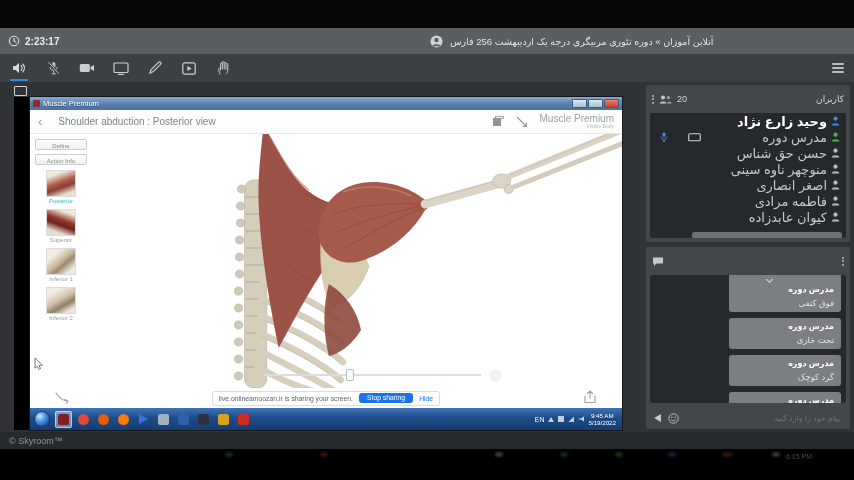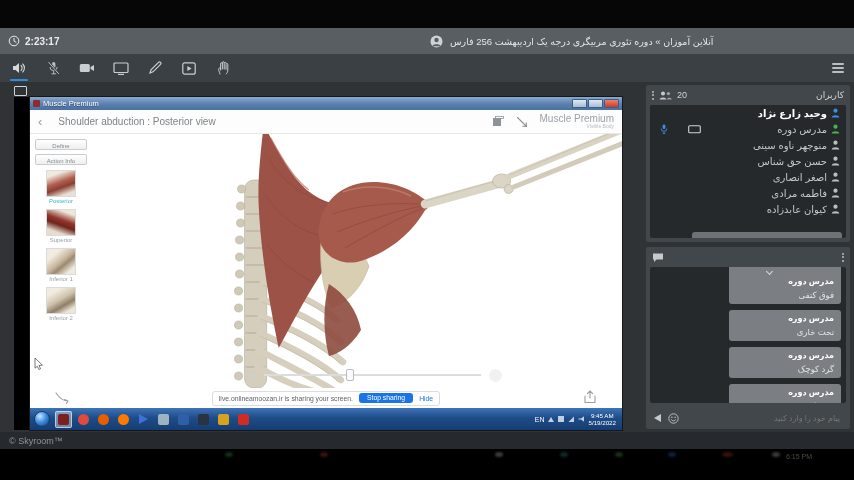--- a/index.html
+++ b/index.html
@@ -74,29 +74,29 @@
   .tray-lang{font-size:7px;}
   .tray-glyph{width:6px;height:6px;background:#dce8f5;opacity:.85;}
   .tray-glyph.tri{width:0;height:0;background:none;border-left:3px solid transparent;border-right:3px solid transparent;border-bottom:5px solid #dce8f5;}
   .tray-clock{font-size:6.2px;line-height:1.2;text-align:center;}
   .cursor{position:absolute;left:34px;top:275px;}
   
   .side{position:absolute;left:642px;top:0;width:212px;height:350px;padding:3px 4px;display:flex;flex-direction:column;gap:5px;}
   .panel{background:#42474b;border-radius:2px;display:flex;flex-direction:column;overflow:hidden;}
   .panel.users{height:157px;}
   .panel.chat{flex:1;}
-  .panel-hdr{height:20px;display:flex;align-items:center;padding:0 6px;gap:5px;color:#c6cacd;flex:0 0 auto;}
+  .panel-hdr{height:28px;display:flex;align-items:center;padding:0 6px;gap:5px;color:#c6cacd;flex:0 0 auto;}
   .kebab{display:flex;flex-direction:column;gap:1.5px;}
   .kebab i{width:2px;height:2px;border-radius:50%;background:#b9bec2;display:block;}
   .p-count{font-size:9px;color:#cfd3d6;}
   .p-title{margin-left:auto;font-size:9px;color:#d4d7da;}
   .panel-body{flex:1;background:#26292c;margin:0 4px 4px;border-radius:2px;position:relative;overflow:hidden;}
   .u-row{display:flex;align-items:center;height:16px;padding:0 6px;}
   .u-status{display:flex;gap:20px;width:58px;padding-left:4px;align-items:center;}
-  .u-name{margin-left:auto;font-size:10px;color:#c3c8cb;margin-right:4px;direction:rtl;}
+  .u-name{margin-left:auto;font-size:13px;color:#c3c8cb;margin-right:4px;direction:rtl;}
   .u-name.bold{color:#fff;font-weight:bold;}
   .users-partial{position:absolute;right:4px;bottom:-3px;width:150px;height:9px;background:#6e7276;border-radius:3px;}
   .c-body{padding:0;}
   .chat-partial{position:absolute;right:5px;top:0;width:112px;height:11px;background:#7b7f83;border-radius:0 0 3px 3px;}
   .chat-partial .chev{position:absolute;left:38px;top:2px;width:5px;height:5px;border-right:1.5px solid #d6d9db;border-bottom:1.5px solid #d6d9db;transform:rotate(45deg);}
   .c-msg{width:112px;margin:6px 5px 0 auto;background:#7b7f83;border-radius:3px;padding:4px 7px;min-height:26px;}
   .c-sender{font-size:8px;color:#fff;font-weight:bold;text-align:right;direction:rtl;}
   .c-text{font-size:8.5px;color:#e2e5e7;text-align:right;direction:rtl;margin-top:4px;}
   .chat-input{height:22px;display:flex;align-items:center;padding:0 8px;gap:7px;flex:0 0 auto;}
   .chat-input input{flex:1;background:transparent;border:none;outline:none;color:#9aa0a5;font-size:8px;text-align:right;direction:rtl;font-family:inherit;}
@@ -450,29 +450,29 @@
                 </svg>
               </span>
               <span class="u-name">مدرس دوره</span>
               <svg width="9" height="10" viewBox="0 0 9 10">
                 <circle cx="4.5" cy="2.7" r="2.1" fill="#46b450"></circle>
                 <path d="M0.7,9.6 C0.9,6.6 8.1,6.6 8.3,9.6 Z" fill="#46b450"></path>
               </svg>
             </div>
             <div class="u-row">
               <span class="u-status"></span>
-              <span class="u-name">منوچهر ناوه سینی</span>
+              <span class="u-name">حسن حق شناس</span>
               <svg width="9" height="10" viewBox="0 0 9 10">
                 <circle cx="4.5" cy="2.7" r="2.1" fill="#b9bec2"></circle>
                 <path d="M0.7,9.6 C0.9,6.6 8.1,6.6 8.3,9.6 Z" fill="#b9bec2"></path>
               </svg>
             </div>
             <div class="u-row">
               <span class="u-status"></span>
-              <span class="u-name">حسن حق شناس</span>
+              <span class="u-name">منوچهر ناوه سینی</span>
               <svg width="9" height="10" viewBox="0 0 9 10">
                 <circle cx="4.5" cy="2.7" r="2.1" fill="#b9bec2"></circle>
                 <path d="M0.7,9.6 C0.9,6.6 8.1,6.6 8.3,9.6 Z" fill="#b9bec2"></path>
               </svg>
             </div>
             <div class="u-row">
               <span class="u-status"></span>
               <span class="u-name">اصغر انصاری</span>
               <svg width="9" height="10" viewBox="0 0 9 10">
                 <circle cx="4.5" cy="2.7" r="2.1" fill="#b9bec2"></circle>

